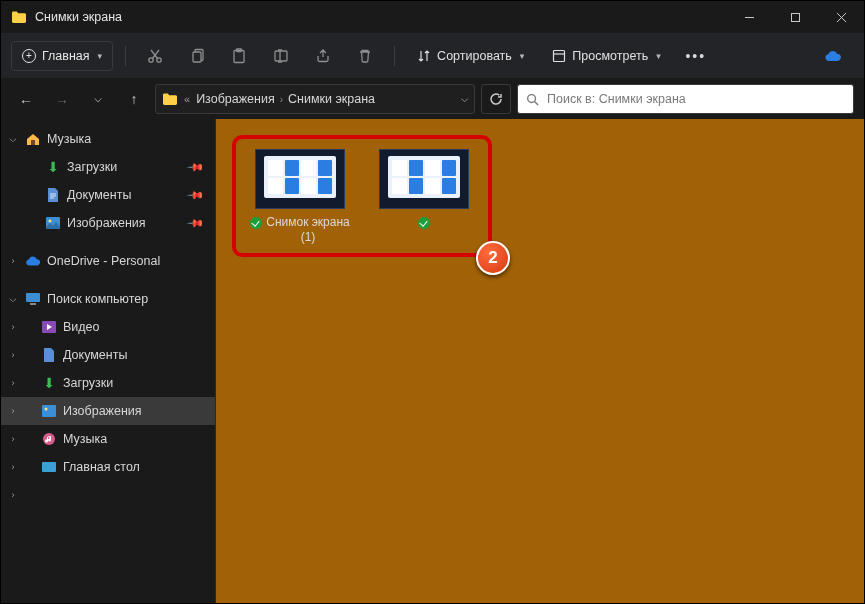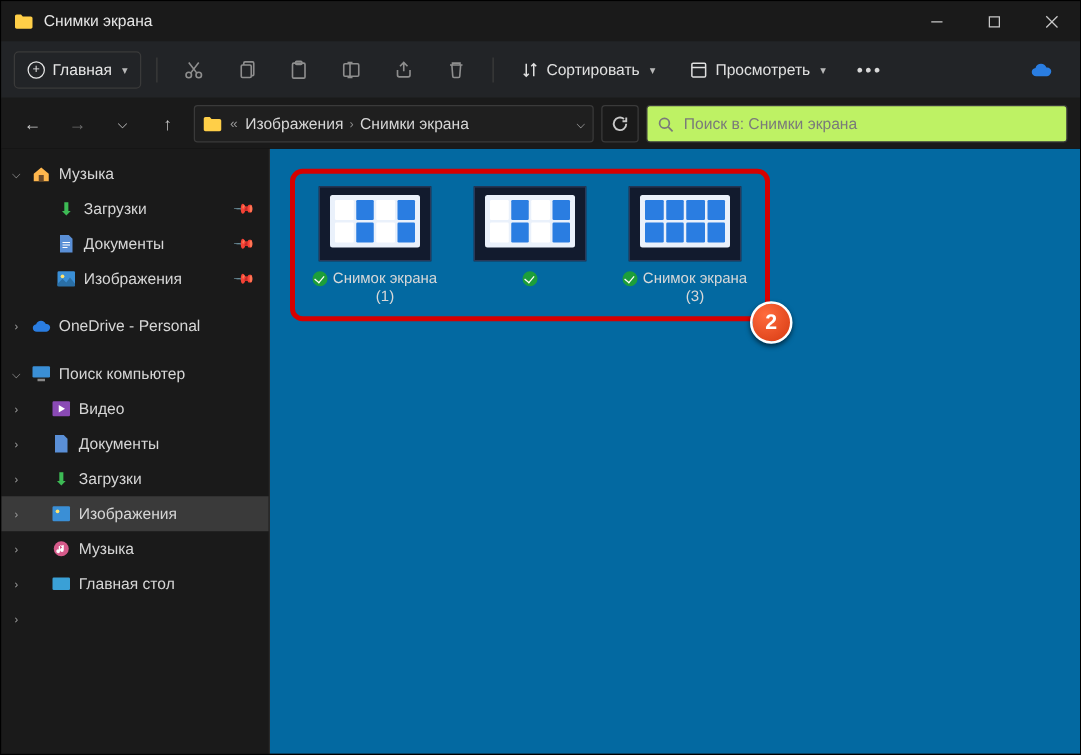--- a/index.html
+++ b/index.html
@@ -21,32 +21,32 @@
 .chev{font-size:9px;color:#b8b8b8;margin-left:2px}
 .cloud{width:18px;height:12px;margin-left:auto;margin-right:12px}
 .navrow{height:40px;display:flex;align-items:center;padding:6px 10px;gap:6px;background:#1a1a1a}
 .navbtn{width:30px;height:30px;display:flex;align-items:center;justify-content:center;color:#c8c8c8;font-size:14px}
 .addrbar{flex:0 0 320px;height:30px;border:1px solid #3a3a3a;border-radius:3px;display:flex;align-items:center;padding:0 6px;gap:6px;background:#1f1f1f}
 .addrbar .sm-folder{width:16px;height:14px}
 .crumb{display:flex;align-items:center;gap:5px;color:#d6d6d6}
 .crumb span.sep-c{color:#888;font-size:10px}
 .refresh{width:30px;height:30px;border:1px solid #3a3a3a;border-radius:3px;display:flex;align-items:center;justify-content:center}
 .refresh svg{width:14px;height:14px;stroke:#c8c8c8;fill:none;stroke-width:1.5}
-.search{flex:1;height:30px;border:1px solid #3a3a3a;border-radius:3px;display:flex;align-items:center;padding:0 8px;gap:8px;background:#bef264;color:#7a7a7a}
+.search{flex:1;height:30px;border:1px solid #3a3a3a;border-radius:3px;display:flex;align-items:center;padding:0 8px;gap:8px;background:#ffffff;color:#7a7a7a}
 .search svg{width:13px;height:13px;stroke:#7a7a7a;fill:none;stroke-width:1.5}
 .main{flex:1;display:flex;background:#111;overflow:hidden}
 .sidebar{width:215px;background:#1a1a1a;border-right:1px solid #2a2a2a;padding:6px 0;overflow:hidden}
 .tree{list-style:none}
 .tree li{height:28px;display:flex;align-items:center;padding:0 6px;color:#d6d6d6;gap:6px;white-space:nowrap}
 .tree li.selected{background:#3a3a3a}
 .tree .exp{width:12px;font-size:9px;color:#a0a0a0;text-align:center}
 .tree .ind{display:inline-block}
 .tree .pin{margin-left:auto;margin-right:6px;color:#888;font-size:11px;transform:rotate(45deg)}
 .ico{width:16px;height:16px;display:flex;align-items:center;justify-content:center}
-.content{flex:1;background:#0369a1;padding:16px;position:relative}
+.content{flex:1;background:#a16207;padding:16px;position:relative}
 .sel-box{border:4px solid #d60000;border-radius:10px;padding:10px 14px 8px;display:inline-flex;gap:24px;position:relative}
 .thumb{width:100px;display:flex;flex-direction:column;align-items:center;gap:6px}
 .thumb .img{width:90px;height:60px;background:#121b2e;border:1px solid #2a3a5a;position:relative;overflow:hidden}
 .thumb .img::before{content:"";position:absolute;inset:6px 8px 10px 8px;background:linear-gradient(#eaf1fb,#eaf1fb);border-radius:2px}
 .thumb .img .tiles{position:absolute;inset:10px 12px 14px 12px;display:grid;grid-template-columns:repeat(4,1fr);grid-template-rows:repeat(2,1fr);gap:2px}
 .thumb .img .tiles span{background:#2a7de1;border-radius:1px}
 .thumb .img.alt .tiles span:nth-child(odd){background:#fff}
 .thumb .lbl{display:flex;align-items:flex-start;gap:4px;text-align:center;font-size:12px;line-height:1.25;color:#d8d8d8}
 .thumb .lbl .chk{width:12px;height:12px;background:#1d9e3a;border-radius:50%;position:relative;flex:none;margin-top:2px}
 .thumb .lbl .chk::after{content:"";position:absolute;left:3px;top:2px;width:4px;height:6px;border:solid #fff;border-width:0 1.5px 1.5px 0;transform:rotate(40deg)}
@@ -344,36 +344,18 @@
                 <span></span>
                 <span></span>
                 <span></span>
                 <span></span>
               </div>
             </div>
           <div class="lbl">
               <span class="chk"></span>
             </div>
         </div>
-        <div class="thumb">
-          <div class="img">
-              <div class="tiles">
-                <span></span>
-                <span></span>
-                <span></span>
-                <span></span>
-                <span></span>
-                <span></span>
-                <span></span>
-                <span></span>
-              </div>
-            </div>
-          <div class="lbl">
-              <span class="chk"></span>
-              <span>Снимок экрана (3)</span>
-            </div>
-        </div>
         <div class="badge">2</div>
       </div>
     </div>
   </div>
 
 </div>
 
 </body></html>

